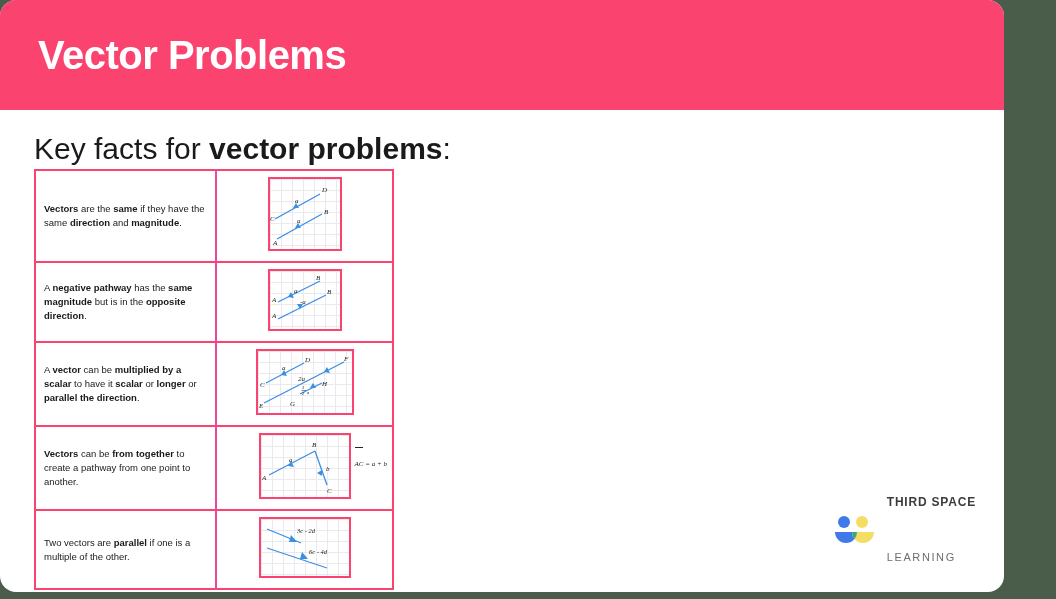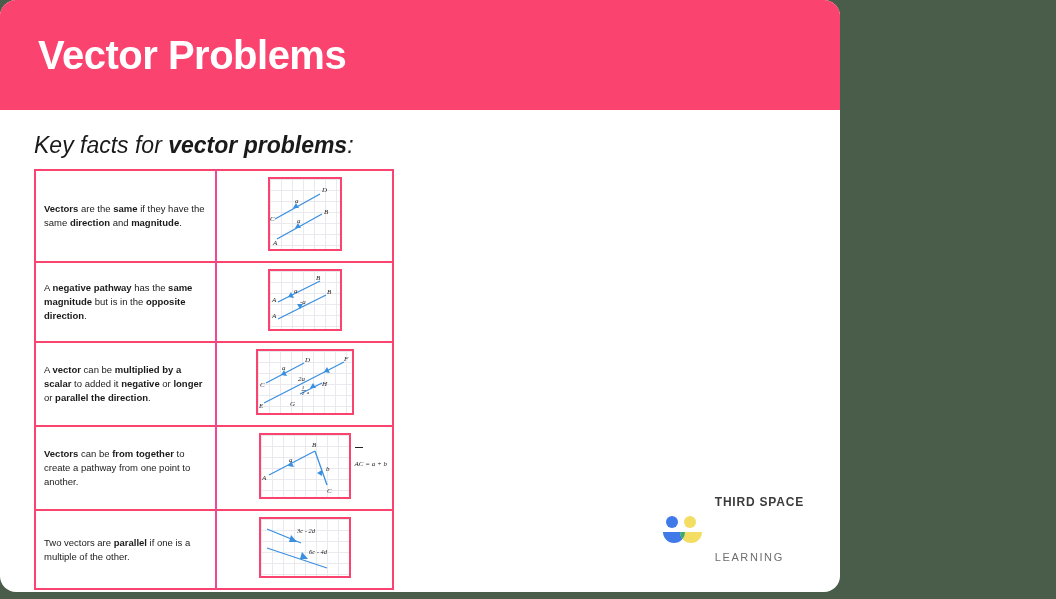--- a/index.html
+++ b/index.html
@@ -4,45 +4,44 @@
 <style>
   html,body{margin:0;padding:0;}
   body{
     width:1056px;height:599px;
     background:#4a5c4a;
     font-family:"Liberation Sans", sans-serif;
     overflow:hidden;
   }
   .page{
     position:absolute;left:0;top:0;
-    width:840px;height:592px;
+    width:1004px;height:592px;
     background:#ffffff;
     border-radius:16px;
     overflow:hidden;
   }
   .header{
     height:110px;
     background:#fb4370;
     display:flex;align-items:center;
     padding-left:38px;
     box-sizing:border-box;
   }
   .header h1{
     margin:0;
     color:#ffffff;
     font-size:40px;
     font-weight:bold;
     letter-spacing:-0.5px;
   }
   .subtitle{
     margin:22px 0 0 34px;
-    font-size:23px;
+    font-size:30px;
     color:#1a1a1a;
     font-weight:400;
-    font-style:italic;
   }
   .subtitle b{font-weight:bold;}
 
   .facts-table{
     position:absolute;
     left:34px;top:169px;
     width:360px;
     border:2px solid #fb4370;
     border-collapse:collapse;
     box-sizing:border-box;
@@ -84,21 +83,21 @@
     font-family:"Liberation Serif", serif;
     font-size:7px;
     font-style:italic;
     color:#222;
     white-space:nowrap;
   }
   .eq-inline .ovl{border-top:1px solid #222;padding-top:12px;}
 
   .logo{
     position:absolute;
-    right:36px;bottom:28px;
+    right:28px;bottom:28px;
     display:flex;align-items:center;gap:10px;
   }
   .logo-mark{width:46px;height:32px;}
   .logo-text{line-height:1.05;}
   .logo-text .l1{
     font-size:12px;font-weight:bold;color:#3c3c3c;letter-spacing:0.8px;
   }
   .logo-text .l2{
     font-size:11px;font-weight:400;color:#6e6e6e;letter-spacing:1.6px;margin-top:44px;
   }
@@ -164,21 +163,21 @@
               <text x="46" y="9">B</text>
               <text x="2" y="47">A</text>
               <text x="57" y="23">B</text>
             </g>
           </svg>
           </span>
         </td>
       </tr>
 
       <tr>
-        <td class="cell-text"><span>A </span><b>vector</b><span> can be </span><b>multiplied by a scalar</b><span> to added it </span><b>negative</b><span> or </span><b>longer</b><span> or </span><b>parallel the direction</b><span>.</span></td>
+        <td class="cell-text"><span>A </span><b>vector</b><span> can be </span><b>multiplied by a scalar</b><span> to have it </span><b>scalar</b><span> or </span><b>longer</b><span> or </span><b>parallel the direction</b><span>.</span></td>
         <td class="cell-diagram">
           <span class="diagram-wrap">
           <svg class="dgm" width="94" height="62" viewBox="0 0 94 62">
             <g stroke="#3a8fe0" stroke-width="1.3" fill="none">
               <line x1="8" y1="32" x2="46" y2="12"></line>
               <line x1="6" y1="52" x2="86" y2="11"></line>
               <line x1="42" y1="43" x2="64" y2="32"></line>
             </g>
             <g fill="#3a8fe0" stroke="none">
               <polygon points="29,25 23,24 26,19"></polygon>

